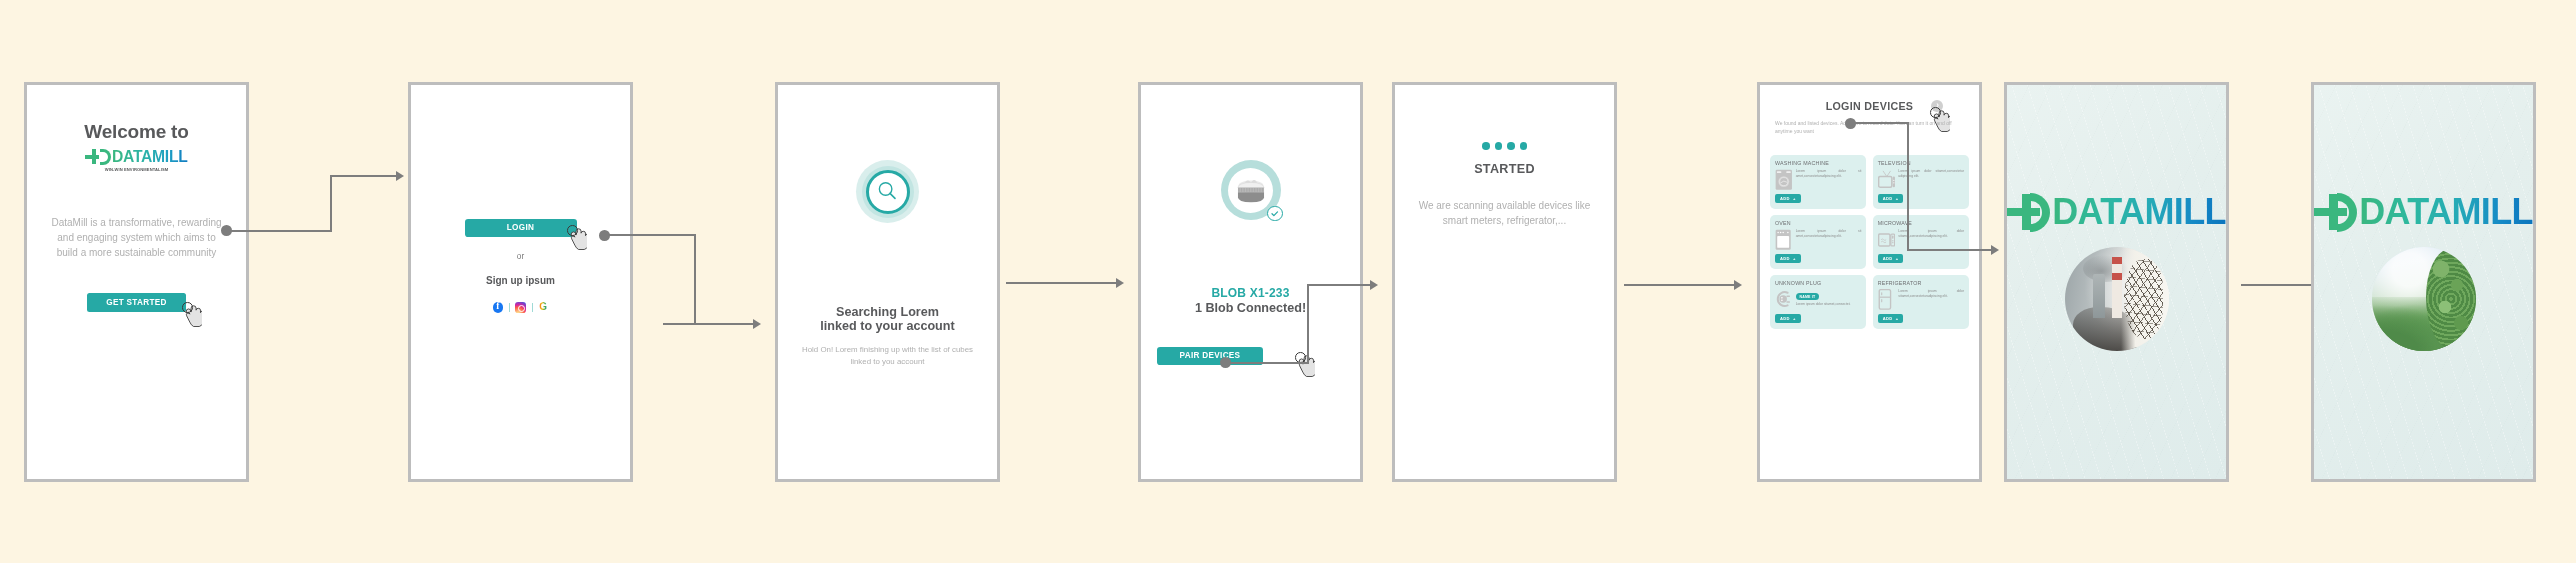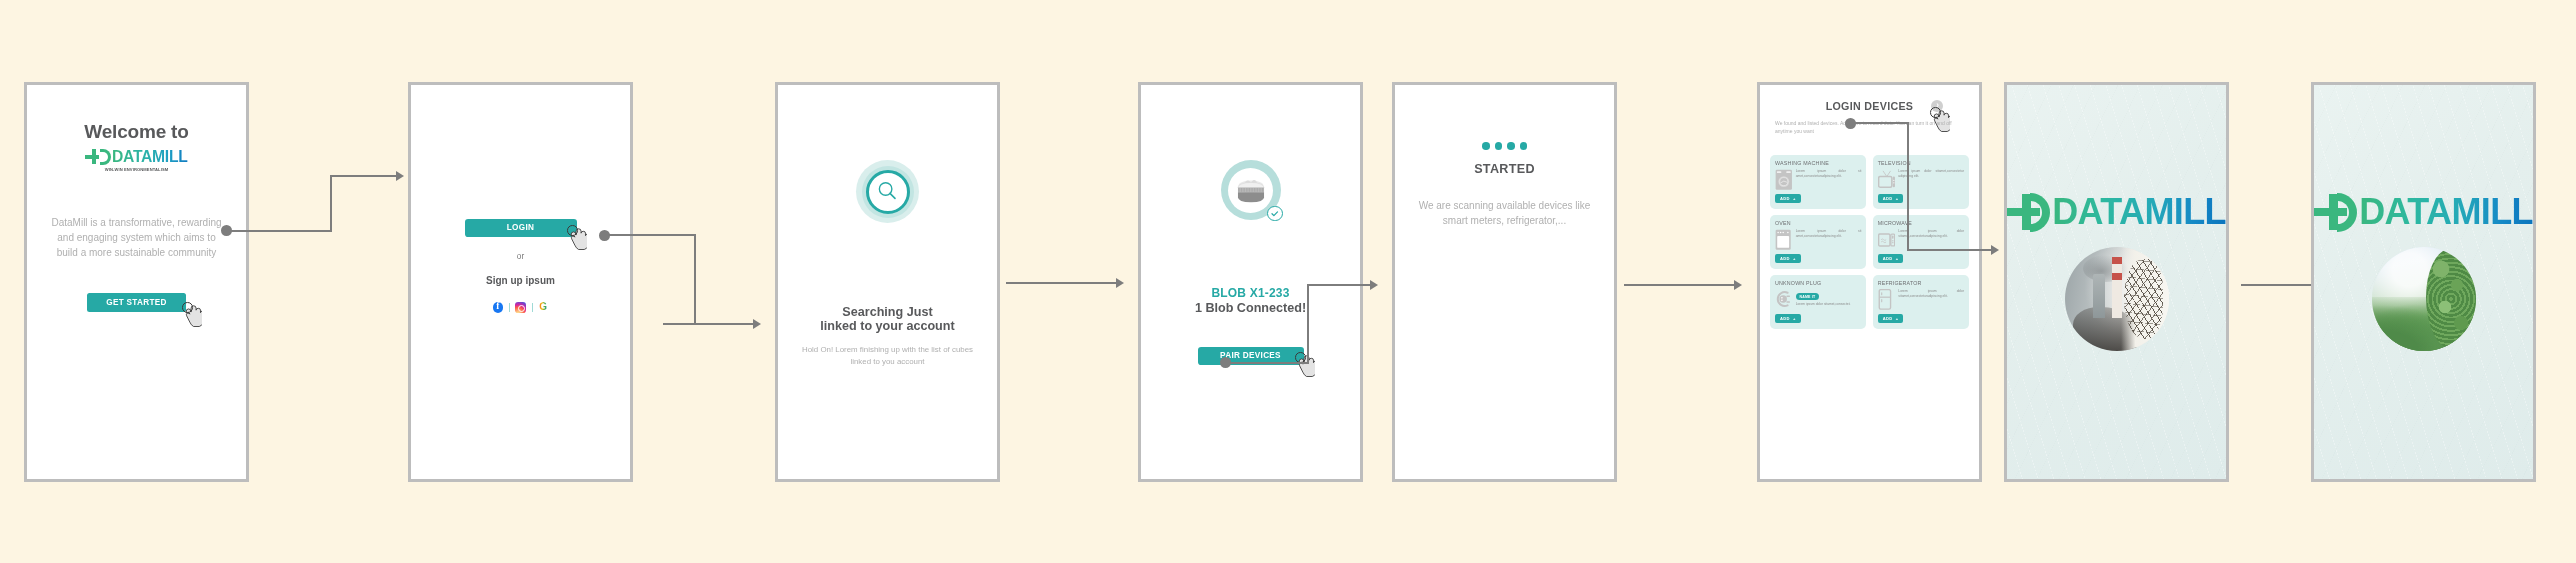--- a/index.html
+++ b/index.html
@@ -271,21 +271,21 @@
             <div class="pulse-ring">
               <svg width="25" height="25" viewBox="0 0 40 40">
                 <circle cx="17" cy="16" r="10" fill="none" stroke="#26a9a5" stroke-width="2.2"></circle>
                 <line x1="24" y1="23" x2="32" y2="31" stroke="#26a9a5" stroke-width="2.6" stroke-linecap="round"></line>
               </svg>
             </div>
           </div>
         </div>
       </div>
       <div style="position:absolute;left:0;right:0;top:220px;" class="ctr">
-        <div class="h-mid">Searching Just</div>
+        <div class="h-mid">Searching Lorem</div>
         <div class="h-mid">linked to your account</div>
       </div>
       <div style="position:absolute;left:17.6px;right:17.6px;top:259px;" class="ctr">
         <div class="body-txt" style="font-size:7.9px;">Hold On! Lorem finishing up with the list of cubes linked to you account</div>
       </div>
     </div>
   </div>
 
   <div class="conn conn-h" style="left:1006px;top:282px;width:111px;"></div>
   <div class="arrow" style="left:1116px;top:278px;"></div>
@@ -315,21 +315,21 @@
             </svg>
           </div>
         </div>
       </div>
       <div style="position:absolute;left:0;right:0;top:201px;" class="ctr">
         <div style="font-size:12px;font-weight:bold;color:#26a9a5;letter-spacing:0.2px;">BLOB X1-233</div>
       </div>
       <div style="position:absolute;left:0;right:0;top:216px;" class="ctr">
         <div class="h-mid">1 Blob Connected!</div>
       </div>
-      <div style="position:absolute;left:0;right:0;top:262px;display:flex;justify-content:center;">
+      <div style="position:absolute;left:0;right:0;top:262px;display:flex;justify-content:flex-start;padding-left:16px;">
         <div class="btn-teal btn-pair">PAIR DEVICES</div>
       </div>
       <div class="cursor" style="left:153px;top:267px;">
         <div class="ring"></div>
         <svg width="21.4" height="26.4" viewBox="0 0 34 42">
           <path d="M8 16 q0-5 4-5 t4 5 v-6 q0-4 4-4 t4 4 v3 q0-3 3.5-3 t3.5 3 v4 q0-2.5 3-2.5 t3 2.5 v10 q0 9-8 12 h-9 q-4-2-6-7 l-5-10 q-1.5-3 1-4.5 t4.5 1.5 z" fill="#e3e3e3" stroke="#3a3a3a" stroke-width="1.4" stroke-linejoin="round"></path>
         </svg>
       </div>
     </div>
   </div>

